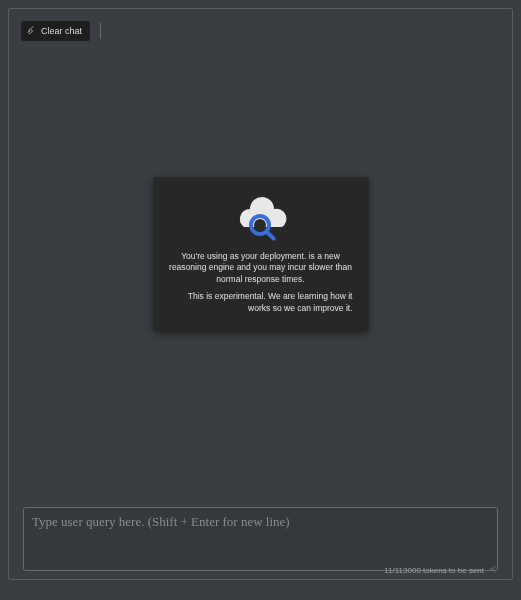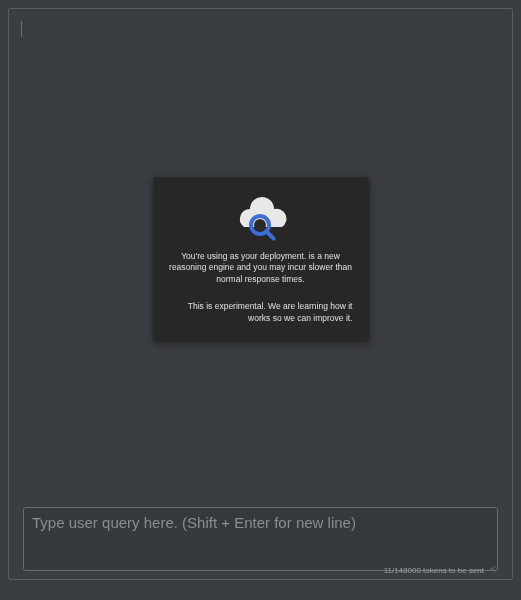--- a/index.html
+++ b/index.html
@@ -60,60 +60,70 @@
   .notice-title {
     font-size: 13px;
     font-weight: 600;
     color: #fff;
     margin-bottom: 8px;
   }
   .notice-p {
     font-size: 8.5px;
     line-height: 1.35;
     color: #e0e0e0;
-    margin-bottom: 16px;
+    margin-bottom: 6px;
   }
   .notice-p:last-child { margin-bottom: 0; text-align: right; }
   .input-box {
     position: absolute;
     left: 14px; right: 14px; top: 498px;
     height: 64px;
     background: #35383c;
     border: 1px solid #6a6d71;
     border-radius: 3px;
   }
   .input-area {
     width: 100%; height: 100%;
     background: transparent;
     border: none;
     resize: none;
     outline: none;
     padding: 6px 8px;
-    font-size: 15px;
+    font-size: 13px;
     color: #ddd;
-    font-family: Liberation Sans, sans-serif;
+    font-family: Liberation Serif, serif;
   }
   .input-area::placeholder { color: #8a8d91; }
   .footer {
     position: absolute;
     right: 14px; bottom: 3px;
     font-size: 8px;
     color: #a0a3a7;
     display: flex;
     align-items: center;
     gap: 4px;
   }
   .footer svg { width: 10px; height: 10px; opacity: .4; }
 </style>
 </head>
 <body>
 
 <div class="frame">
 
   <div class="toolbar">
+    <button class="clear-btn">
+      <span>
+        <svg viewBox="0 0 16 16" fill="none" stroke="#ccc" stroke-width="1.2">
+          <path d="M10 2 L6 6"></path>
+          <path d="M5 6 L9 10 L4 14 L2 12 Z"></path>
+          <path d="M3 9 L5 11"></path>
+        </svg>
+      </span>
+      <span>Clear chat</span>
+    </button>
     <div class="divider"></div>
   </div>
 
   <div class="notice">
     <div class="notice-icon">
       <svg width="66" height="52" viewBox="0 0 66 52">
         <path d="M22 18 a12 12 0 0 1 24 0 a10 10 0 0 1 8 18 H16 a10 10 0 0 1 6 -18 Z" fill="#e8e8e8"></path>
         <circle cx="32" cy="34" r="9" fill="none" stroke="#3b6dd8" stroke-width="4"></circle>
         <circle cx="32" cy="34" r="6" fill="#2a2a2a"></circle>
         <rect x="38" y="40" width="4" height="12" rx="2" fill="#3b6dd8" transform="rotate(-45 40 42)"></rect>
@@ -121,21 +131,21 @@
     </div>
     <div class="notice-p">You're using as your deployment. is a new reasoning engine and you may incur slower than normal response times.</div>
     <div class="notice-p">This is experimental. We are learning how it works so we can improve it.</div>
   </div>
 
   <div class="input-box">
     <textarea class="input-area" placeholder="Type user query here. (Shift + Enter for new line)" style=""></textarea>
   </div>
 
   <div class="footer">
-    <span>11/148000 tokens to be sent</span>
+    <span>11/113000 tokens to be sent</span>
     <span>
       <svg viewBox="0 0 16 16" fill="#888">
         <path d="M1 8 L14 2 L9 8 L14 14 Z"></path>
       </svg>
     </span>
   </div>
 
 </div>
 
 </body></html>

